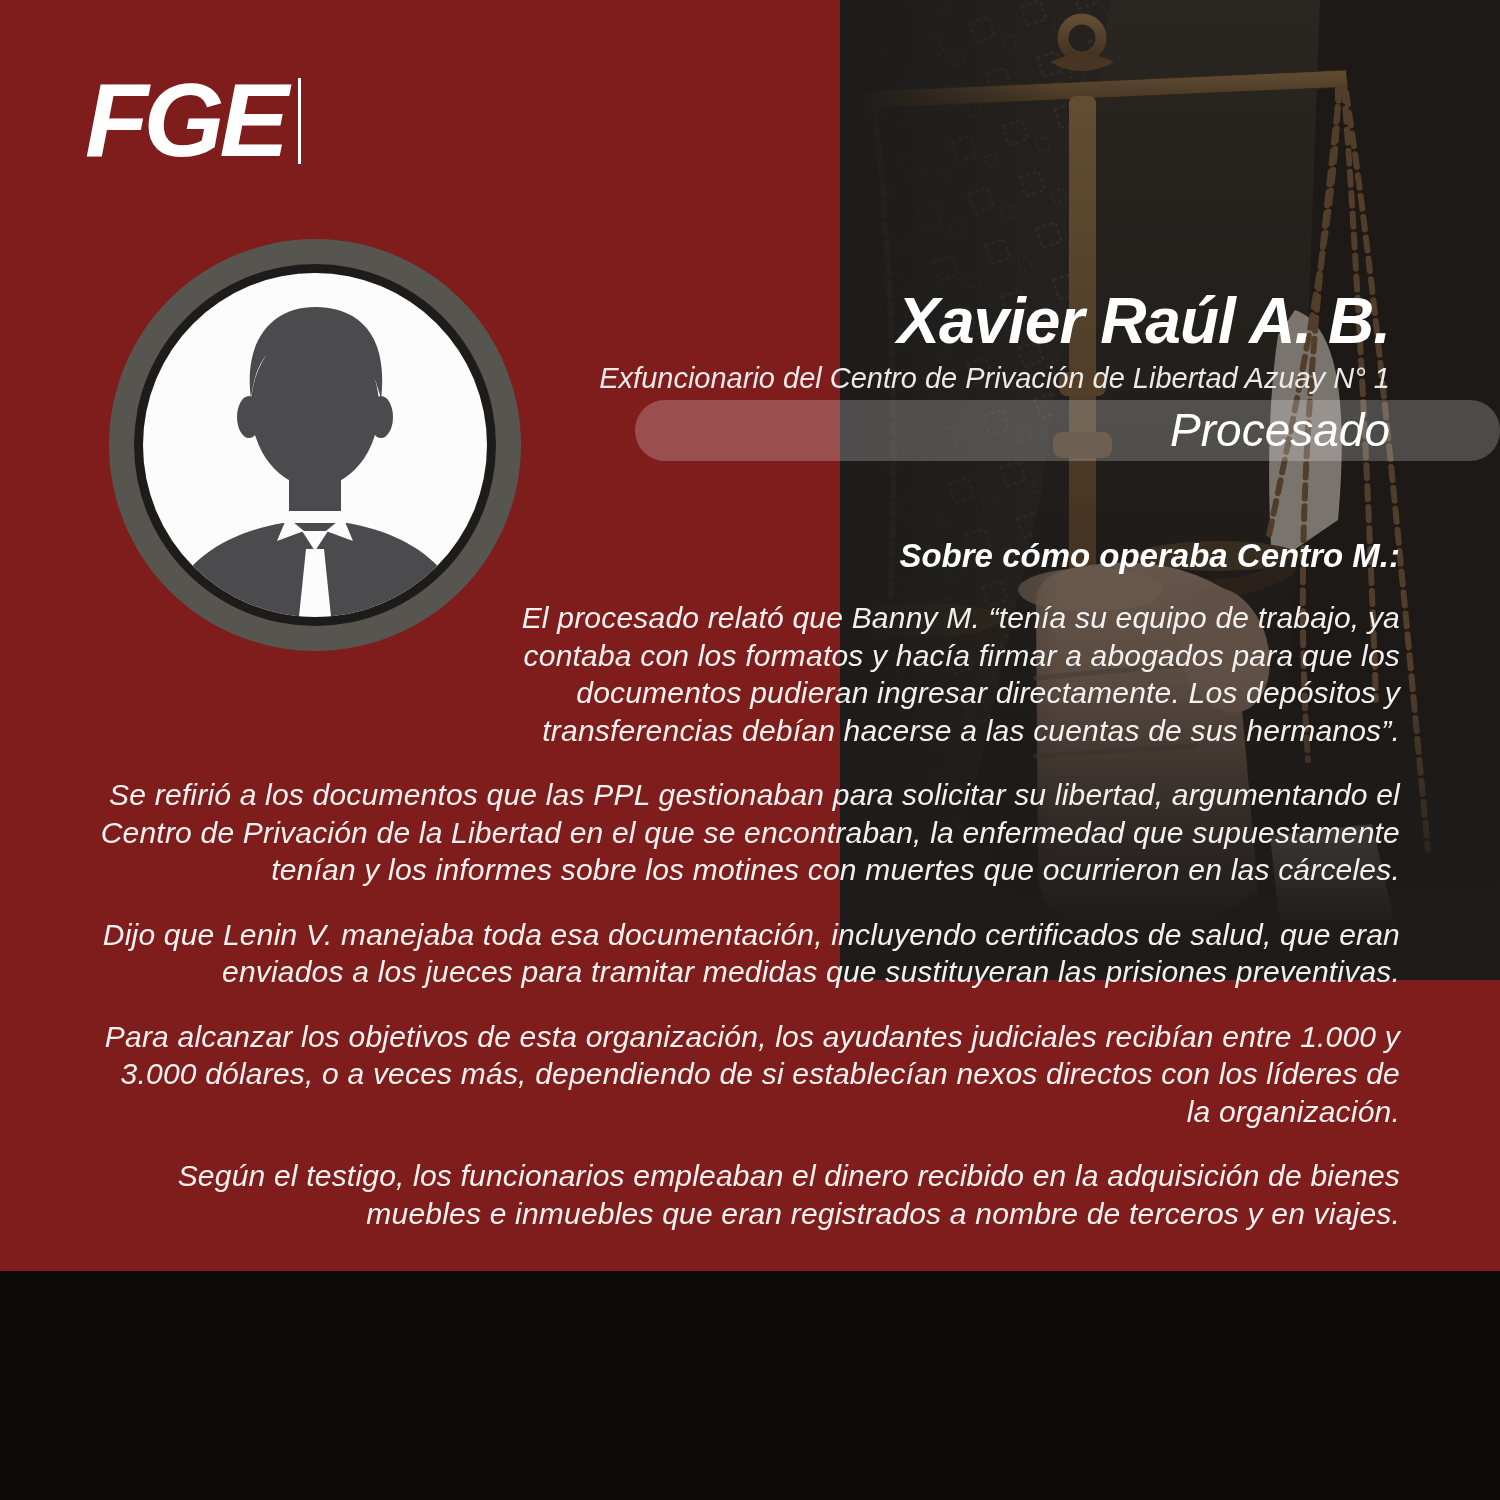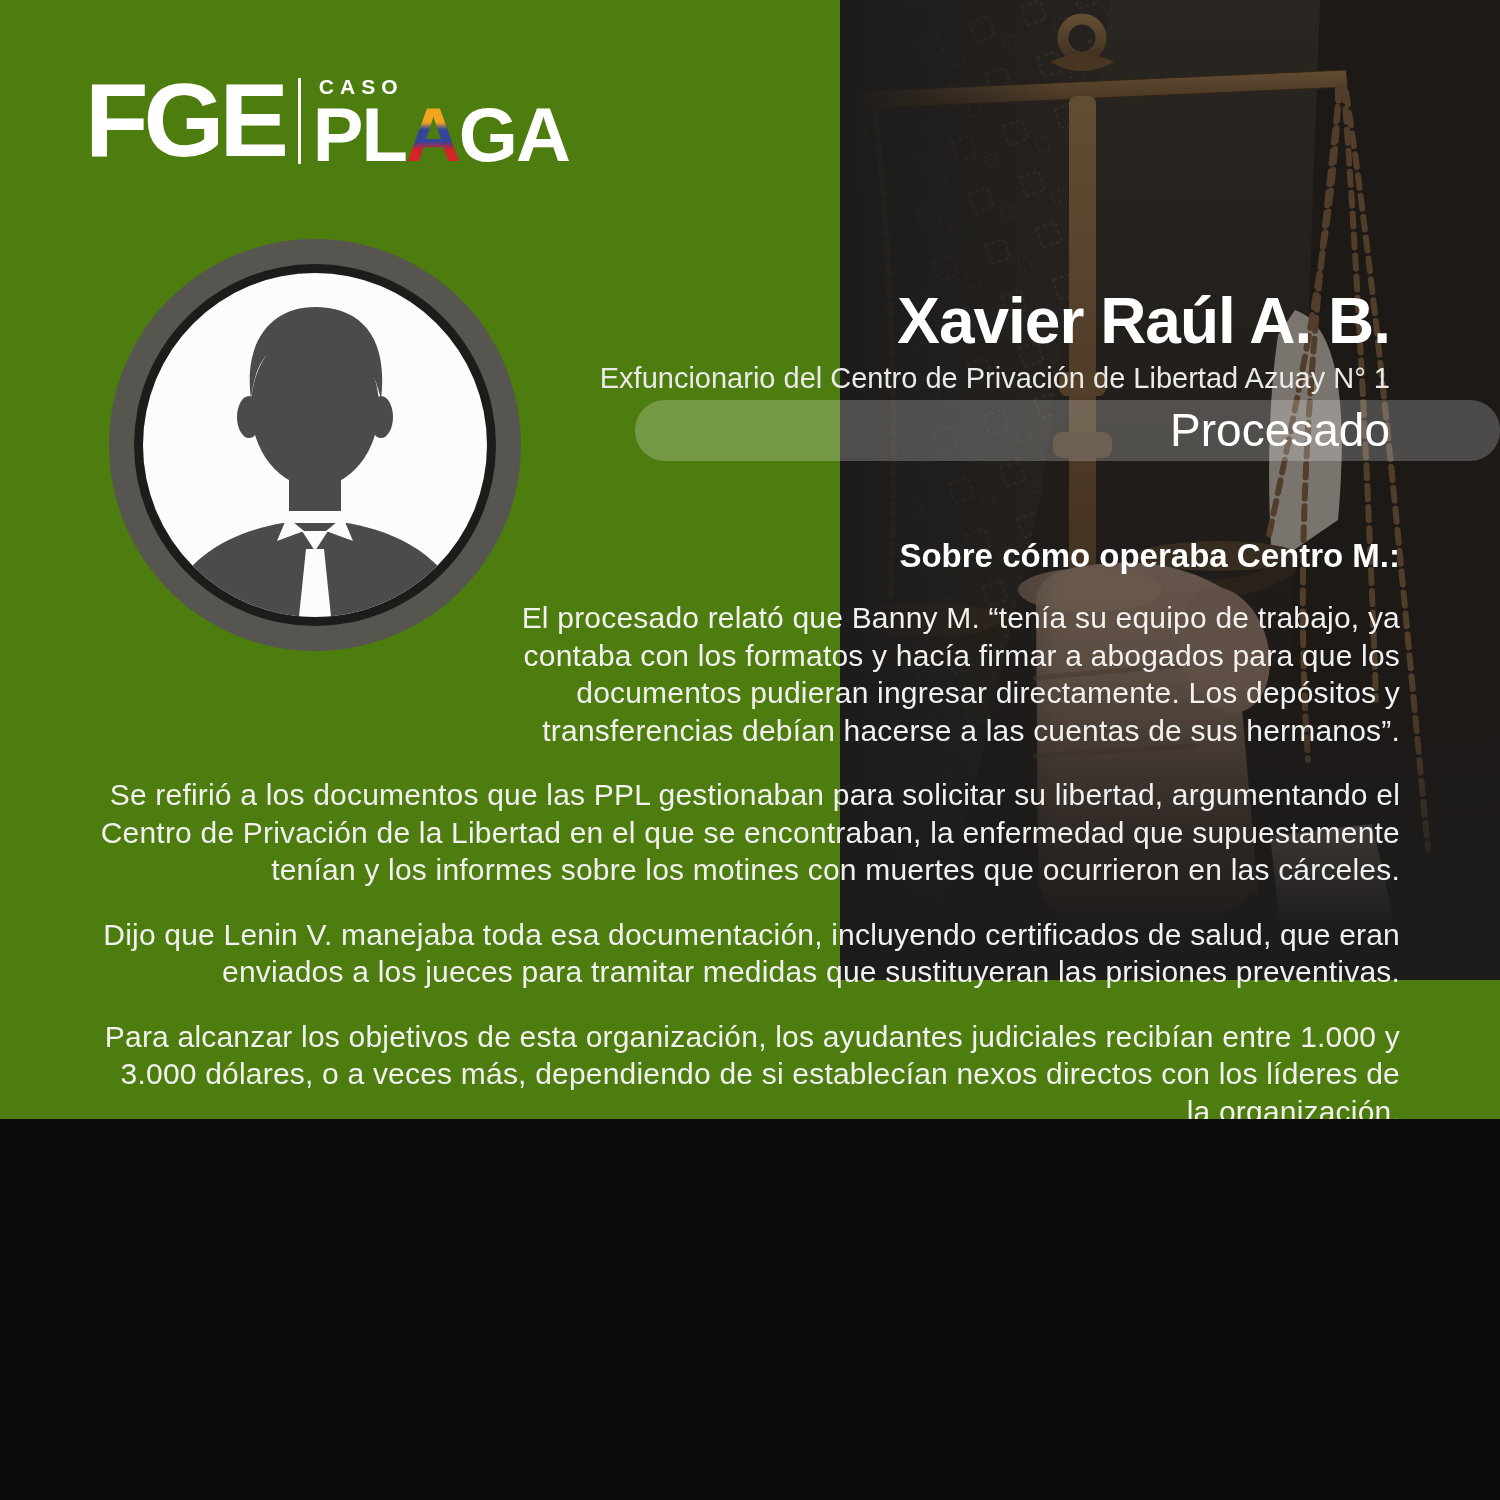--- a/index.html
+++ b/index.html
@@ -1,19 +1,20 @@
 <!DOCTYPE html>
 <html><head>
 <meta charset="utf-8">
 <style>
   html,body{margin:0;padding:0;background:#0c0b0a;}
   .canvas{
-    position:relative;width:1500px;height:1119px;overflow:hidden;
-    background:#4d7c0f;color:#fff;
+    position:relative;width:1500px;height:1271px;overflow:hidden;
+    background:#7f1d1d;color:#fff;
     font-family:"Liberation Sans", sans-serif;
+    font-style:italic;
   }
   
   .photo{position:absolute;top:0;right:0;width:660px;height:980px;z-index:0;}
   .photo svg{display:block;}
   .fade-left{position:absolute;left:0;top:0;width:220px;height:100%;
     background:linear-gradient(90deg,#1e1c1b 8%,rgba(30,28,27,0) 100%);}
   .fade-bottom{position:absolute;left:0;bottom:0;width:100%;height:300px;
     background:linear-gradient(0deg,#1e1c1b 18%,rgba(30,28,27,0) 100%);}
   
   .logo{position:absolute;left:85px;top:68px;display:flex;align-items:flex-start;z-index:3;}
@@ -120,24 +121,20 @@
       <path d="M430,836 L532,824 L568,980 L446,980 Z" fill="#b3a89e" opacity="0.85"></path>
       <rect width="660" height="980" fill="#171412" opacity="0.4"></rect>
     </svg>
     <div class="fade-left"></div>
     <div class="fade-bottom"></div>
   </div>
 
   <div class="logo">
     <div class="fge">FGE</div>
     <div class="logo-divider"></div>
-    <div class="logo-right">
-      <div class="caso">CASO</div>
-      <div class="plaga"><span>PL</span><span class="painted-a">A</span><span>GA</span></div>
-    </div>
   </div>
 
   <div class="avatar">
     <svg viewBox="0 0 420 420" width="420" height="420">
       <circle cx="210" cy="210" r="206" fill="#57554f"></circle>
       <circle cx="210" cy="210" r="181" fill="#1e1c1b"></circle>
       <clipPath id="avclip">
           <circle cx="210" cy="210" r="172"></circle>
         </clipPath>
       <g clip-path="url(#avclip)">
@@ -165,20 +162,21 @@
   <div class="status-bar">
     <div class="status-label">Procesado</div>
   </div>
 
   <div class="content">
     <div class="section-heading">Sobre cómo operaba Centro M.:</div>
     <p class="first">El procesado relató que Banny M. “tenía su equipo de trabajo, ya contaba con los formatos y hacía firmar a abogados para que los documentos pudieran ingresar directamente. Los depósitos y transferencias debían hacerse a las cuentas de sus hermanos”.</p>
     <p>Se refirió a los documentos que las PPL gestionaban para solicitar su libertad, argumentando el Centro de Privación de la Libertad en el que se encontraban, la enfermedad que supuestamente tenían y los informes sobre los motines con muertes que ocurrieron en las cárceles.</p>
     <p>Dijo que Lenin V. manejaba toda esa documentación, incluyendo certificados de salud, que eran enviados a los jueces para tramitar medidas que sustituyeran las prisiones preventivas.</p>
     <p>Para alcanzar los objetivos de esta organización, los ayudantes judiciales recibían entre 1.000 y 3.000 dólares, o a veces más, dependiendo de si establecían nexos directos con los líderes de la organización.</p>
+    <p>Según el testigo, los funcionarios empleaban el dinero recibido en la adquisición de bienes muebles e inmuebles que eran registrados a nombre de terceros y en viajes.</p>
   </div>
 
   <div class="footer-bar">
     <span>TESTIMONIO ANTICIPADO</span>
     <span>AGO. 2024</span>
   </div>
 
 </div>
 
 </body></html>

